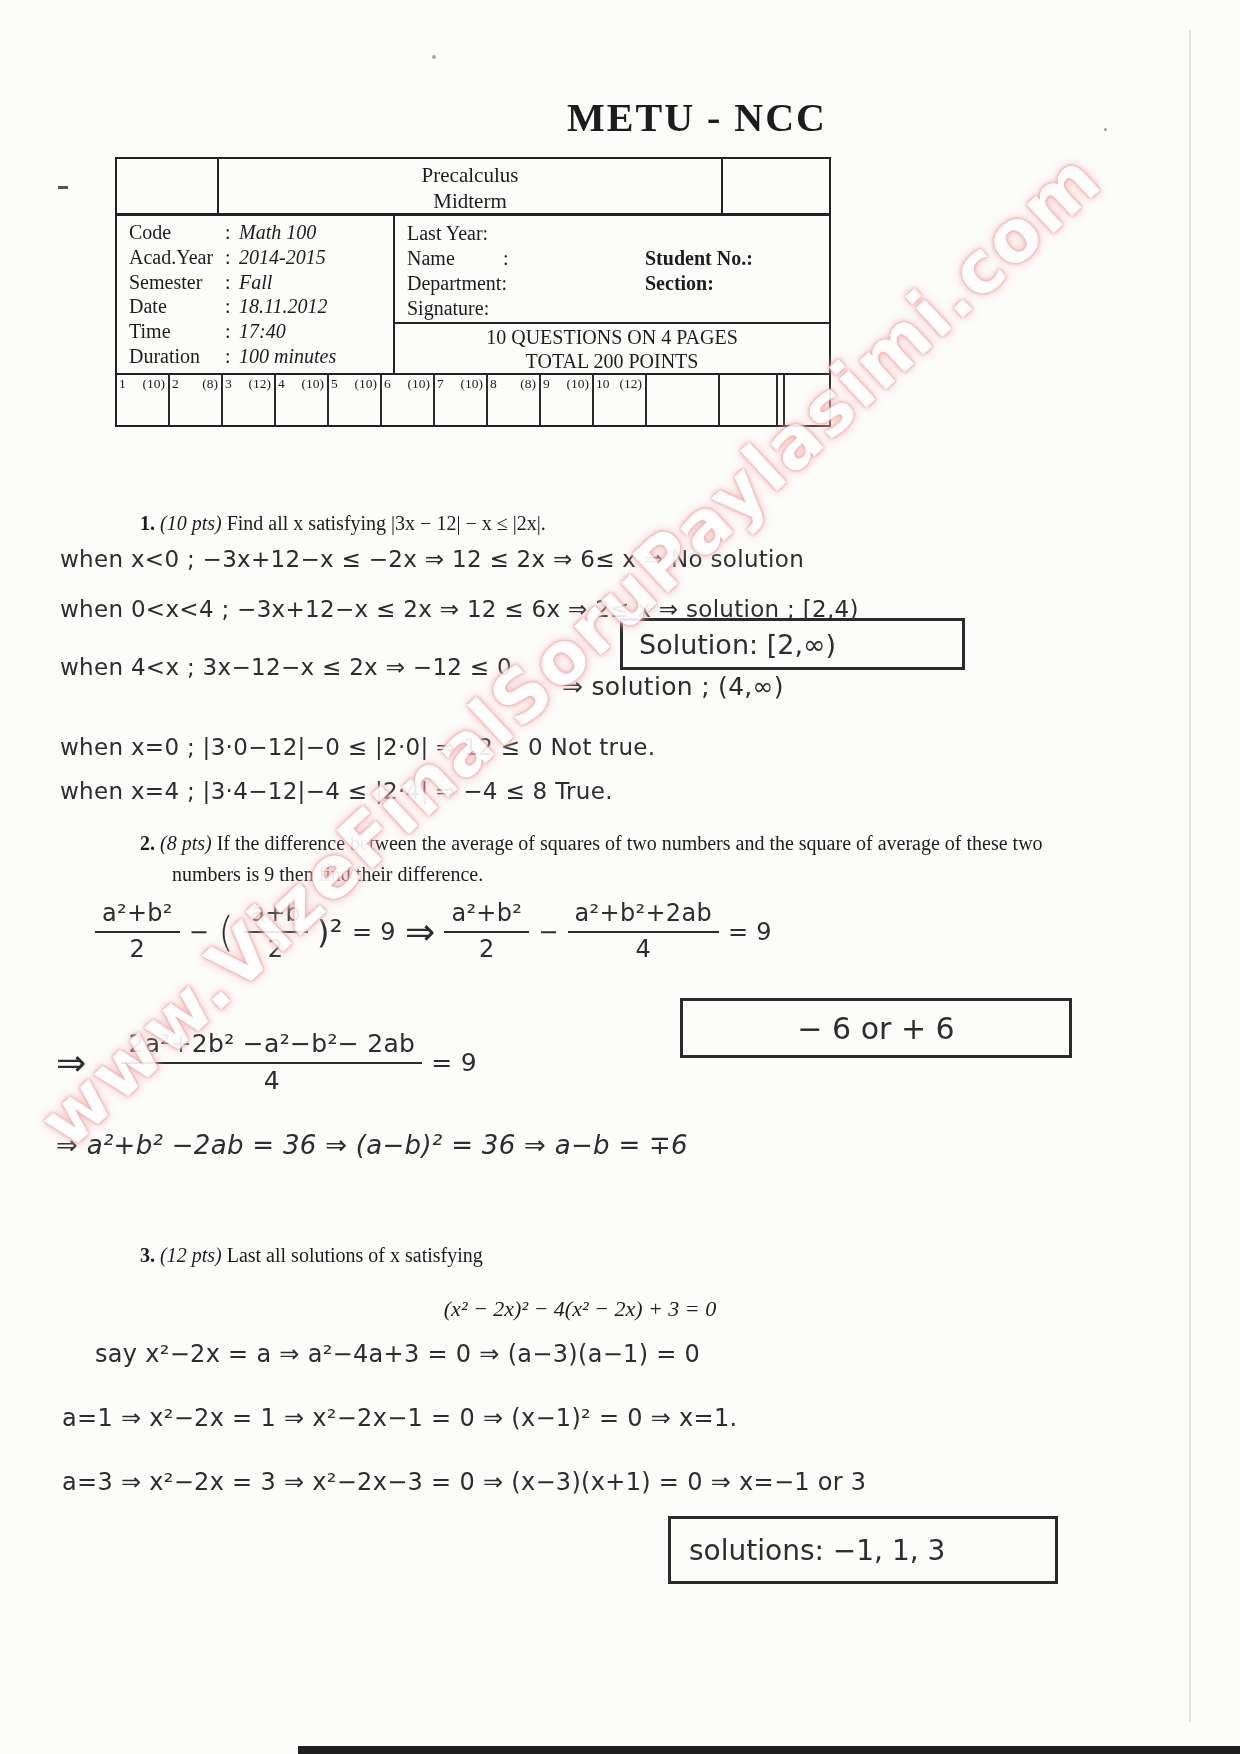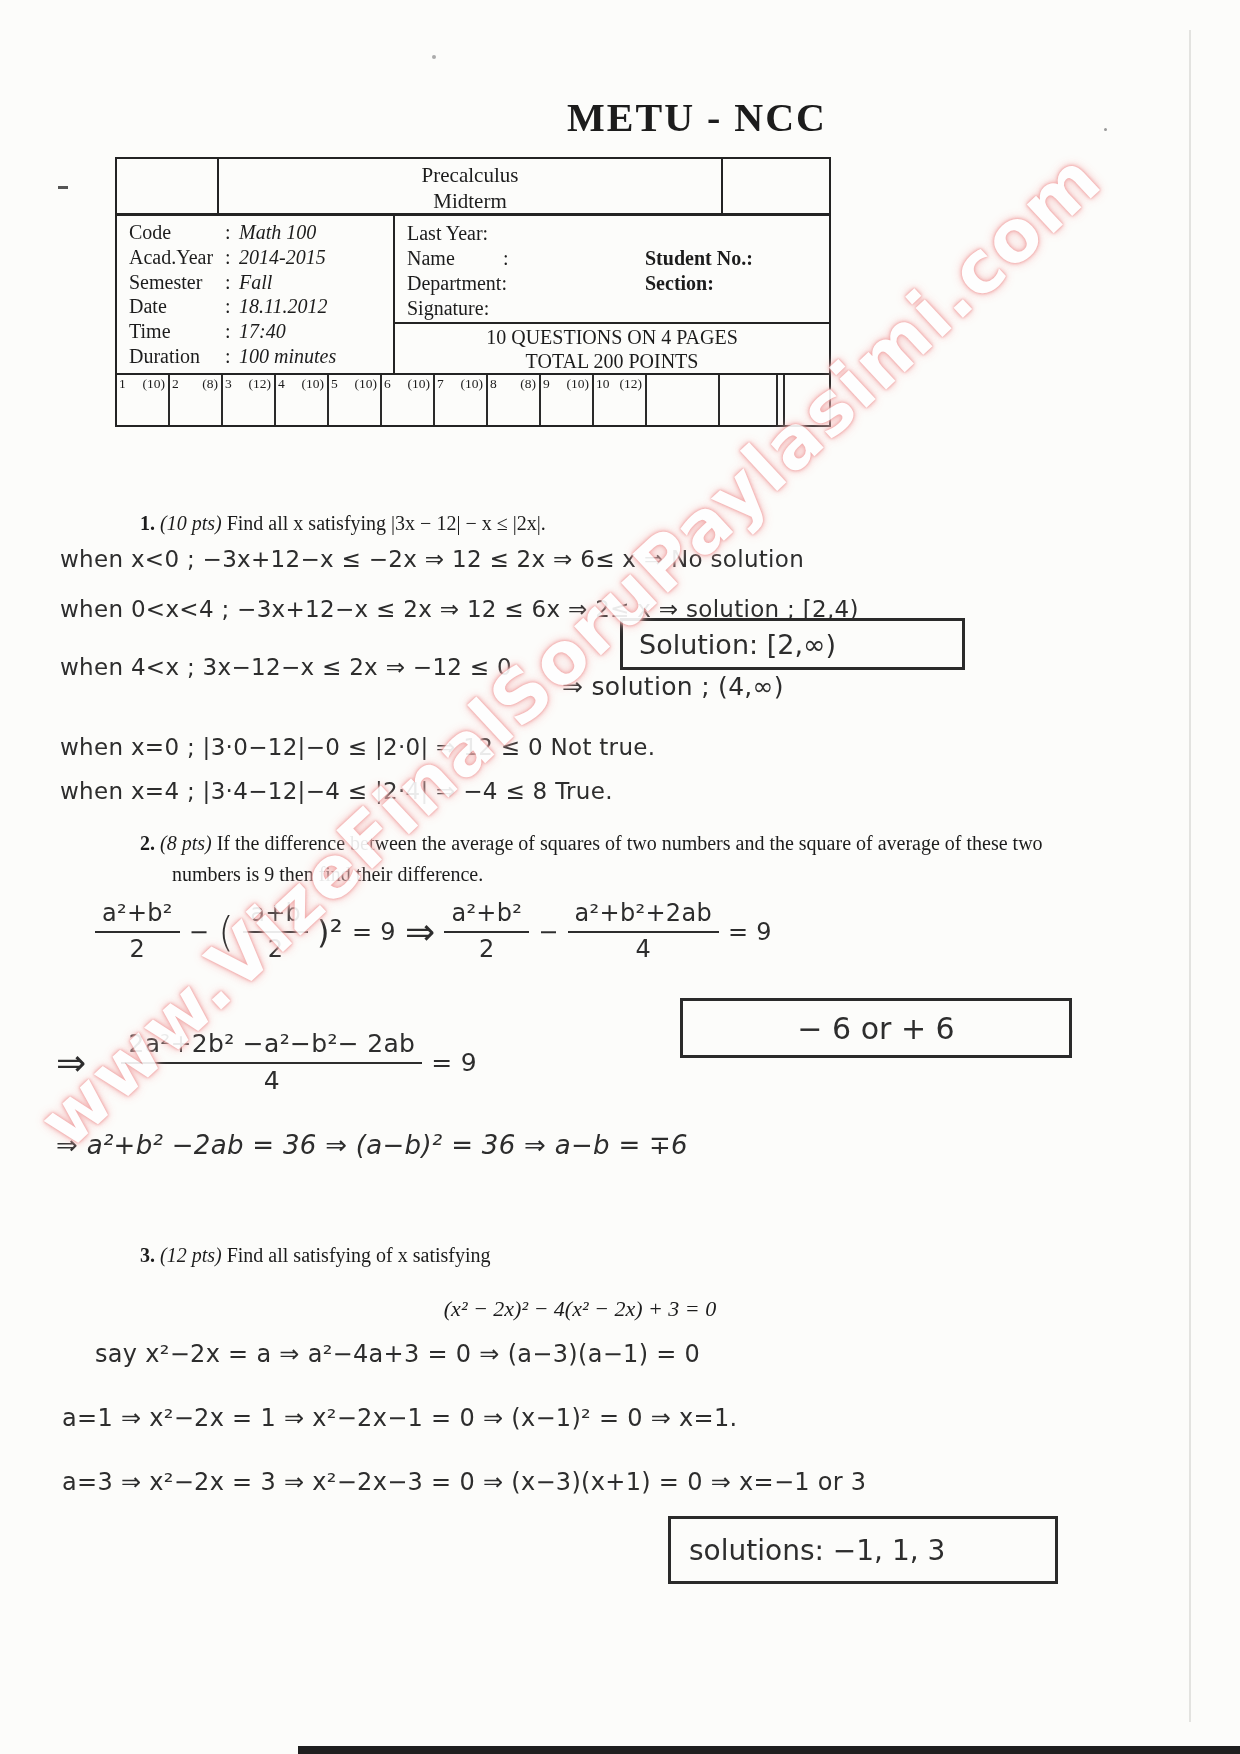--- a/index.html
+++ b/index.html
@@ -227,21 +227,21 @@
         <span class="fden">4</span>
       </span>
     <span>= 9</span>
   </div>
 
   <div class="hw" style="left:56px;top:1130px;font-size:26px;font-style:italic;">⇒   a²+b² −2ab = 36   ⇒   (a−b)² = 36   ⇒   a−b = ∓6</div>
 
   <div class="q" style="left:140px;top:1240px;width:700px;">
     <span class="qn">3.</span>
     <span class="qp">(12 pts)</span>
-    <span>Find all satisfying of x satisfying</span>
+    <span>Last all solutions of x satisfying</span>
   </div>
   <div class="equation">(x² − 2x)² − 4(x² − 2x) + 3 = 0</div>
 
   <div class="hw" style="left:95px;top:1340px;font-size:24px;">say   x²−2x = a   ⇒   a²−4a+3 = 0  ⇒  (a−3)(a−1) = 0</div>
   <div class="hw" style="left:62px;top:1404px;font-size:24px;">a=1 ⇒   x²−2x = 1  ⇒  x²−2x−1 = 0  ⇒ (x−1)² = 0  ⇒  x=1.</div>
   <div class="hw" style="left:62px;top:1468px;font-size:24px;">a=3 ⇒   x²−2x = 3  ⇒  x²−2x−3 = 0  ⇒ (x−3)(x+1) = 0 ⇒  x=−1 or 3</div>
   <div class="ansbox" style="left:668px;top:1516px;width:390px;height:68px;font-size:28px;padding-left:18px;">solutions: −1, 1, 3</div>
 
   <div class="watermark">www.VizeFinalSoruPaylasimi.com</div>
   <div class="edge-line"></div>

